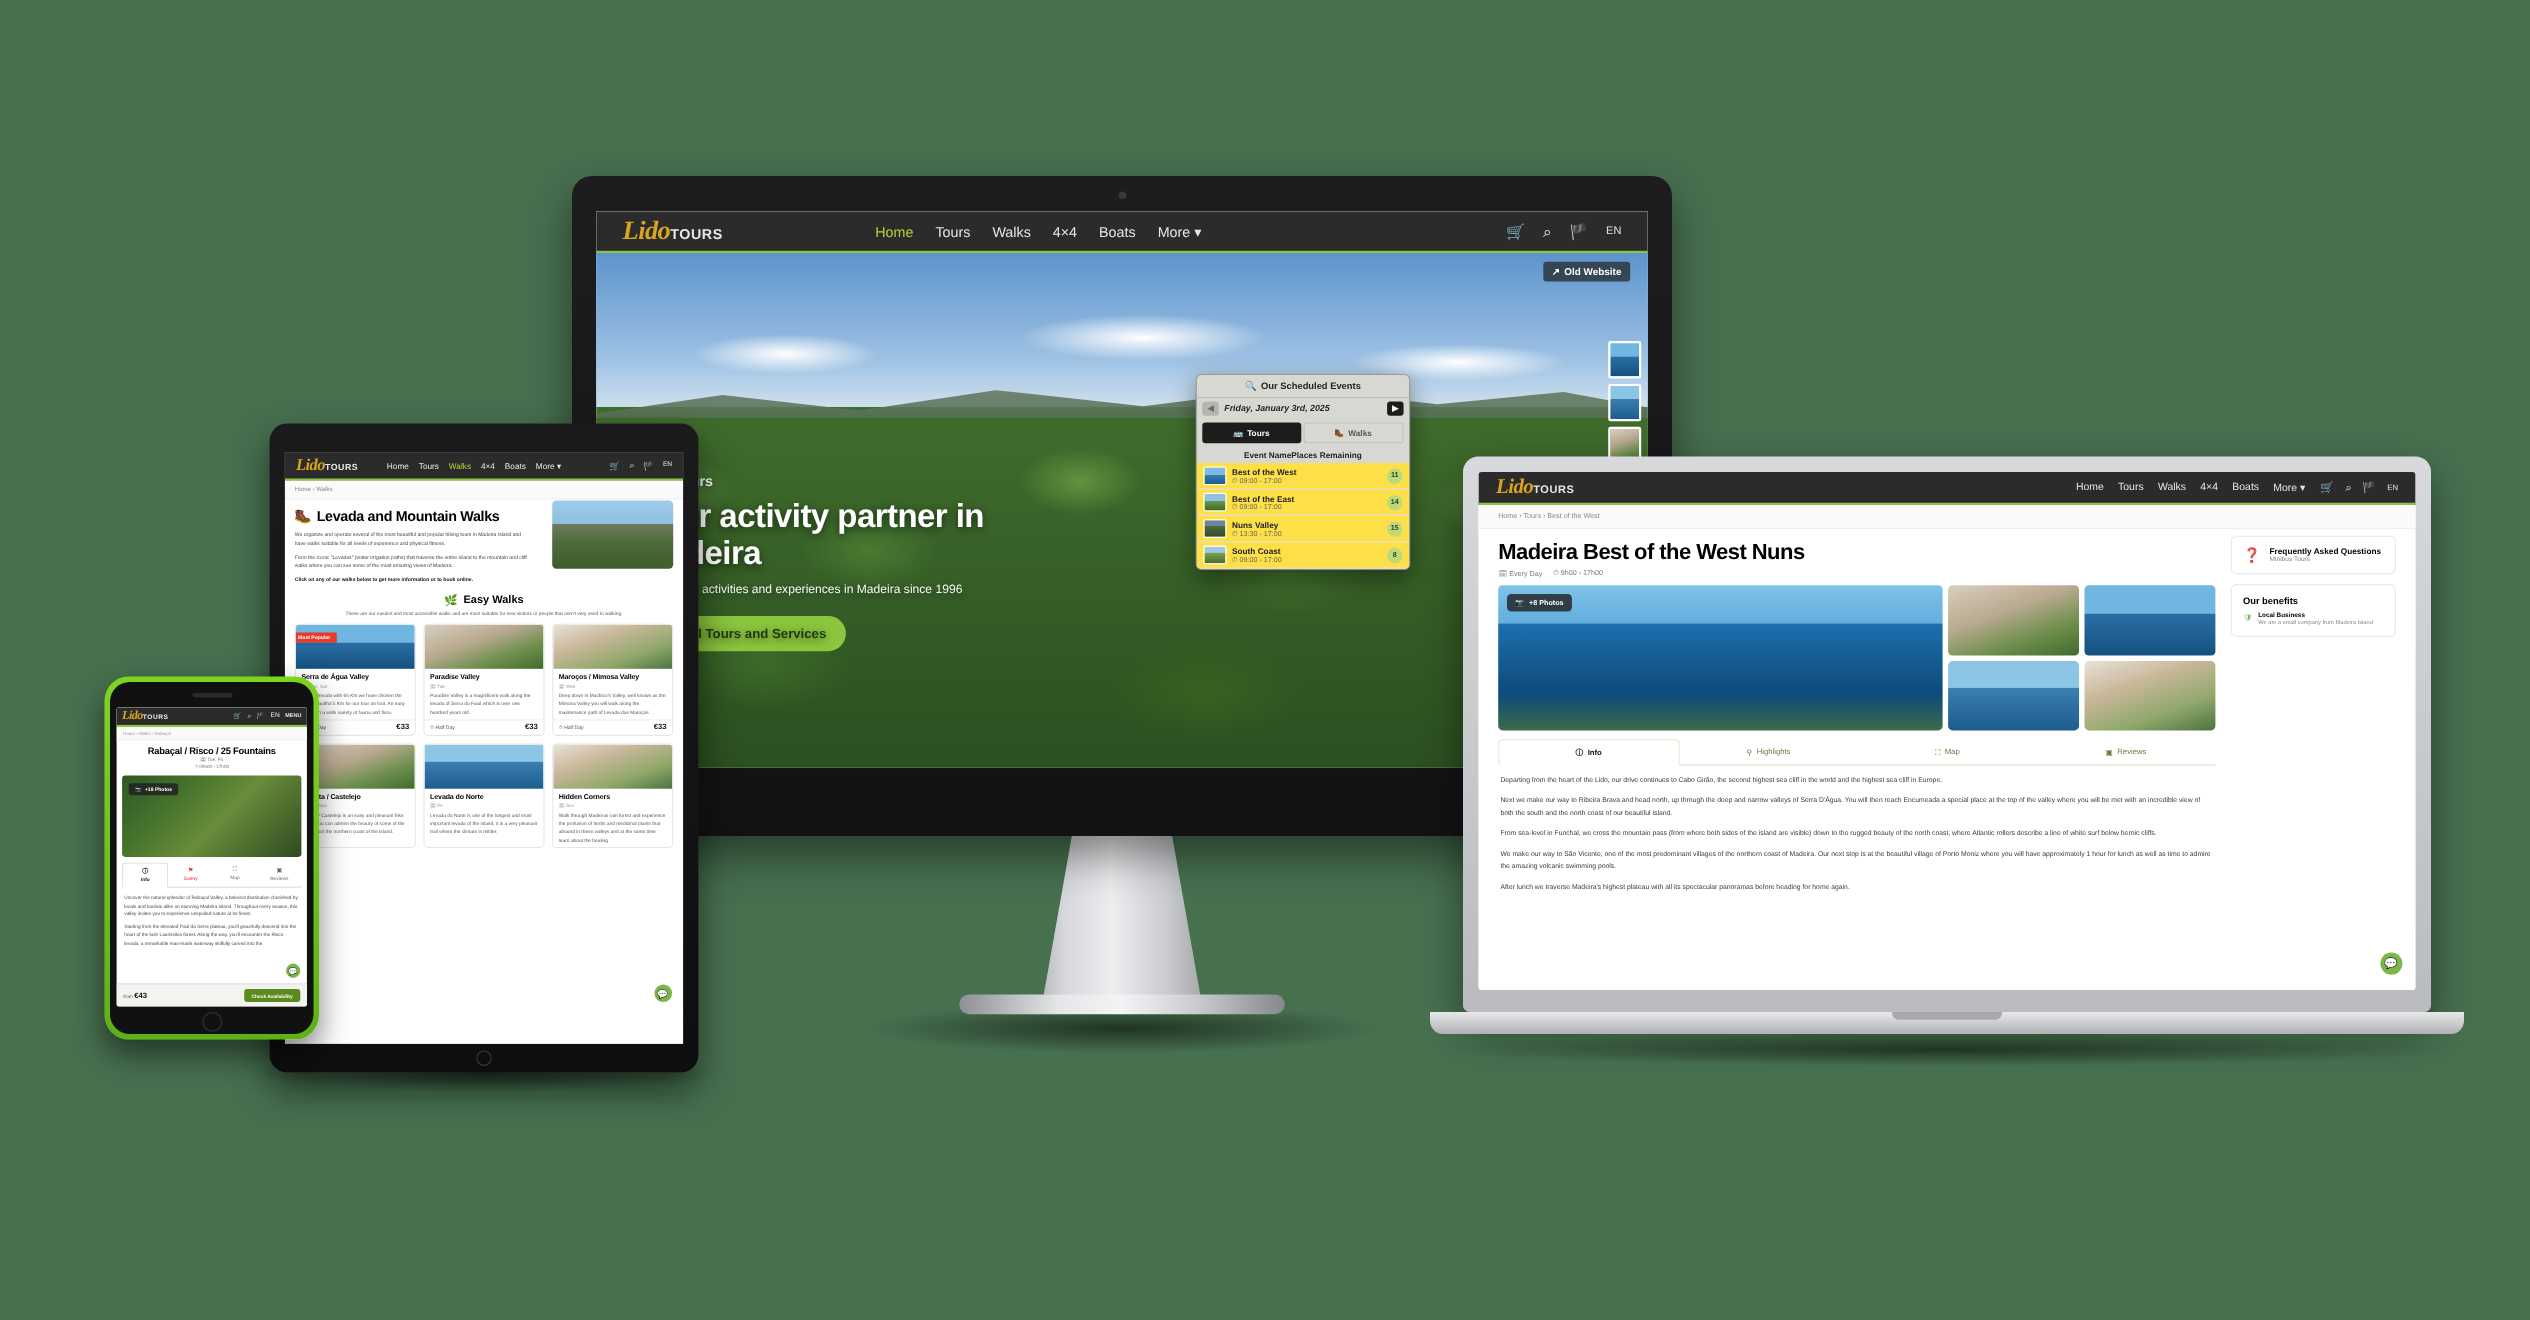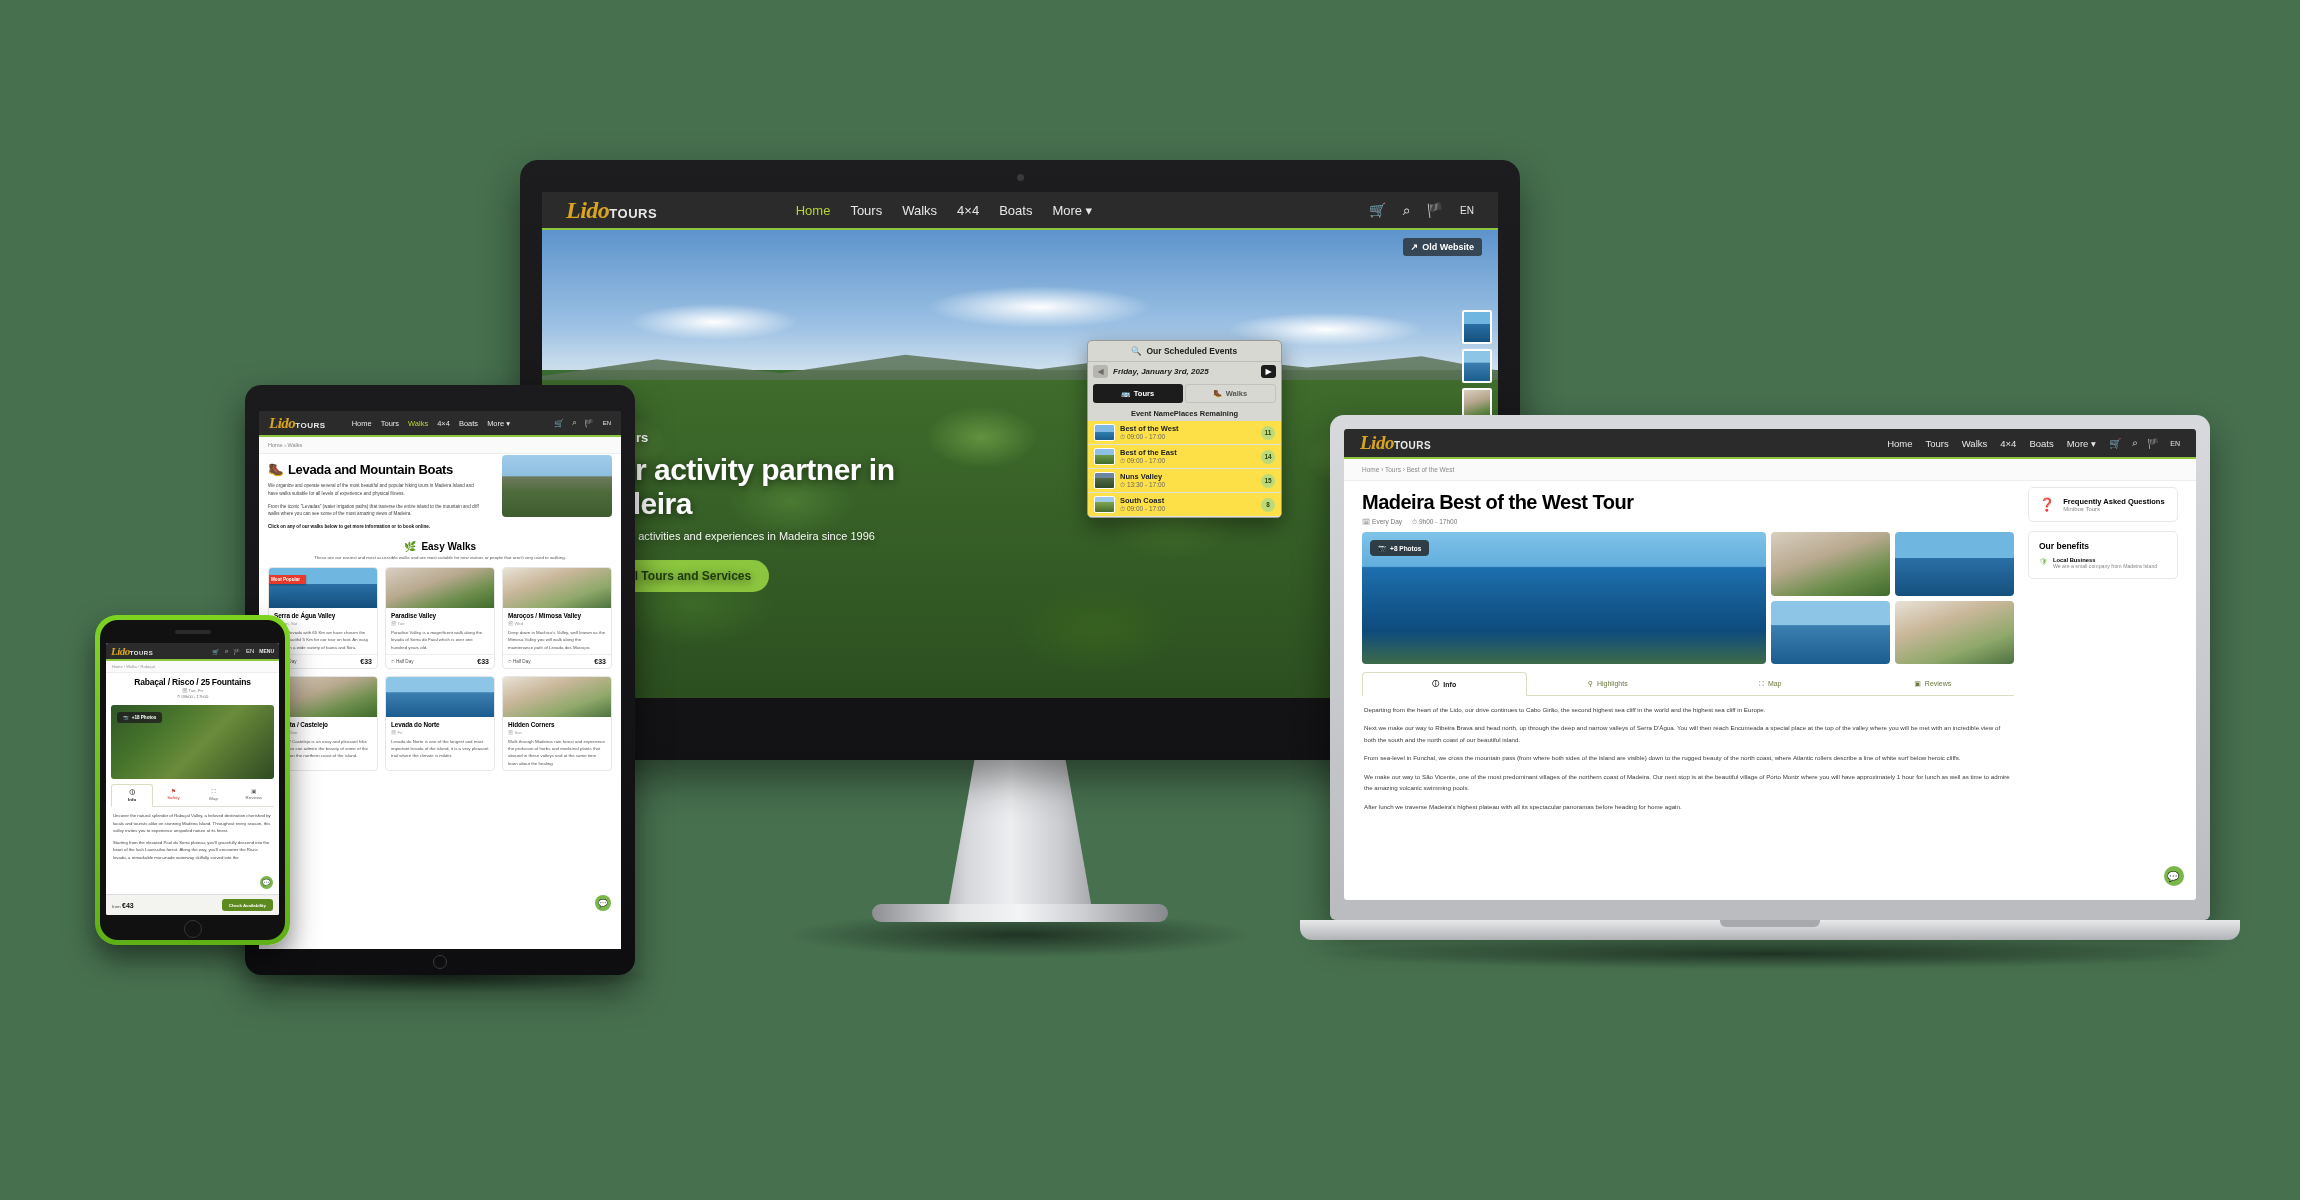--- a/index.html
+++ b/index.html
@@ -417,21 +417,21 @@
             <span>🏴</span>
             <span style="font-size:6px">EN</span>
           </div>
         </div>
 
         <div class="t-crumb">Home › Walks</div>
 
         <div class="t-body">
           <div class="t-h1">
             <span>🥾</span>
-            <span>Levada and Mountain Boats</span>
+            <span>Levada and Mountain Walks</span>
           </div>
           <div class="t-para">We organize and operate several of the most beautiful and popular hiking tours in Madeira Island and have walks suitable for all levels of experience and physical fitness.</div>
           <div class="t-para">From the iconic "Levadas" (water irrigation paths) that traverse the entire island to the mountain and cliff walks where you can see some of the most amazing views of Madeira.</div>
           <div class="t-para b">Click on any of our walks below to get more information or to book online.</div>
           <div class="t-heroimg"></div>
         </div>
 
         <div class="t-sec">
           <h3>
             <span>🌿</span>
@@ -603,21 +603,21 @@
             <span>⌕</span>
             <span>🏴</span>
             <span style="font-size:7px">EN</span>
           </div>
         </div>
 
         <div class="l-crumb">Home › Tours › Best of the West</div>
 
         <div class="l-wrap">
           <div class="l-main">
-            <div class="l-h1">Madeira Best of the West Tour</div>
+            <div class="l-h1">Madeira Best of the West Nuns</div>
             <div class="l-meta">
               <span>🗓 <span>Every Day</span></span>
               <span>⏱ <span>9h00 - 17h00</span></span>
             </div>
 
             <div class="l-gal">
               <div class="big">
                 <div class="l-photos">
                   <span>📷</span>
                   <span>+8 Photos</span>

